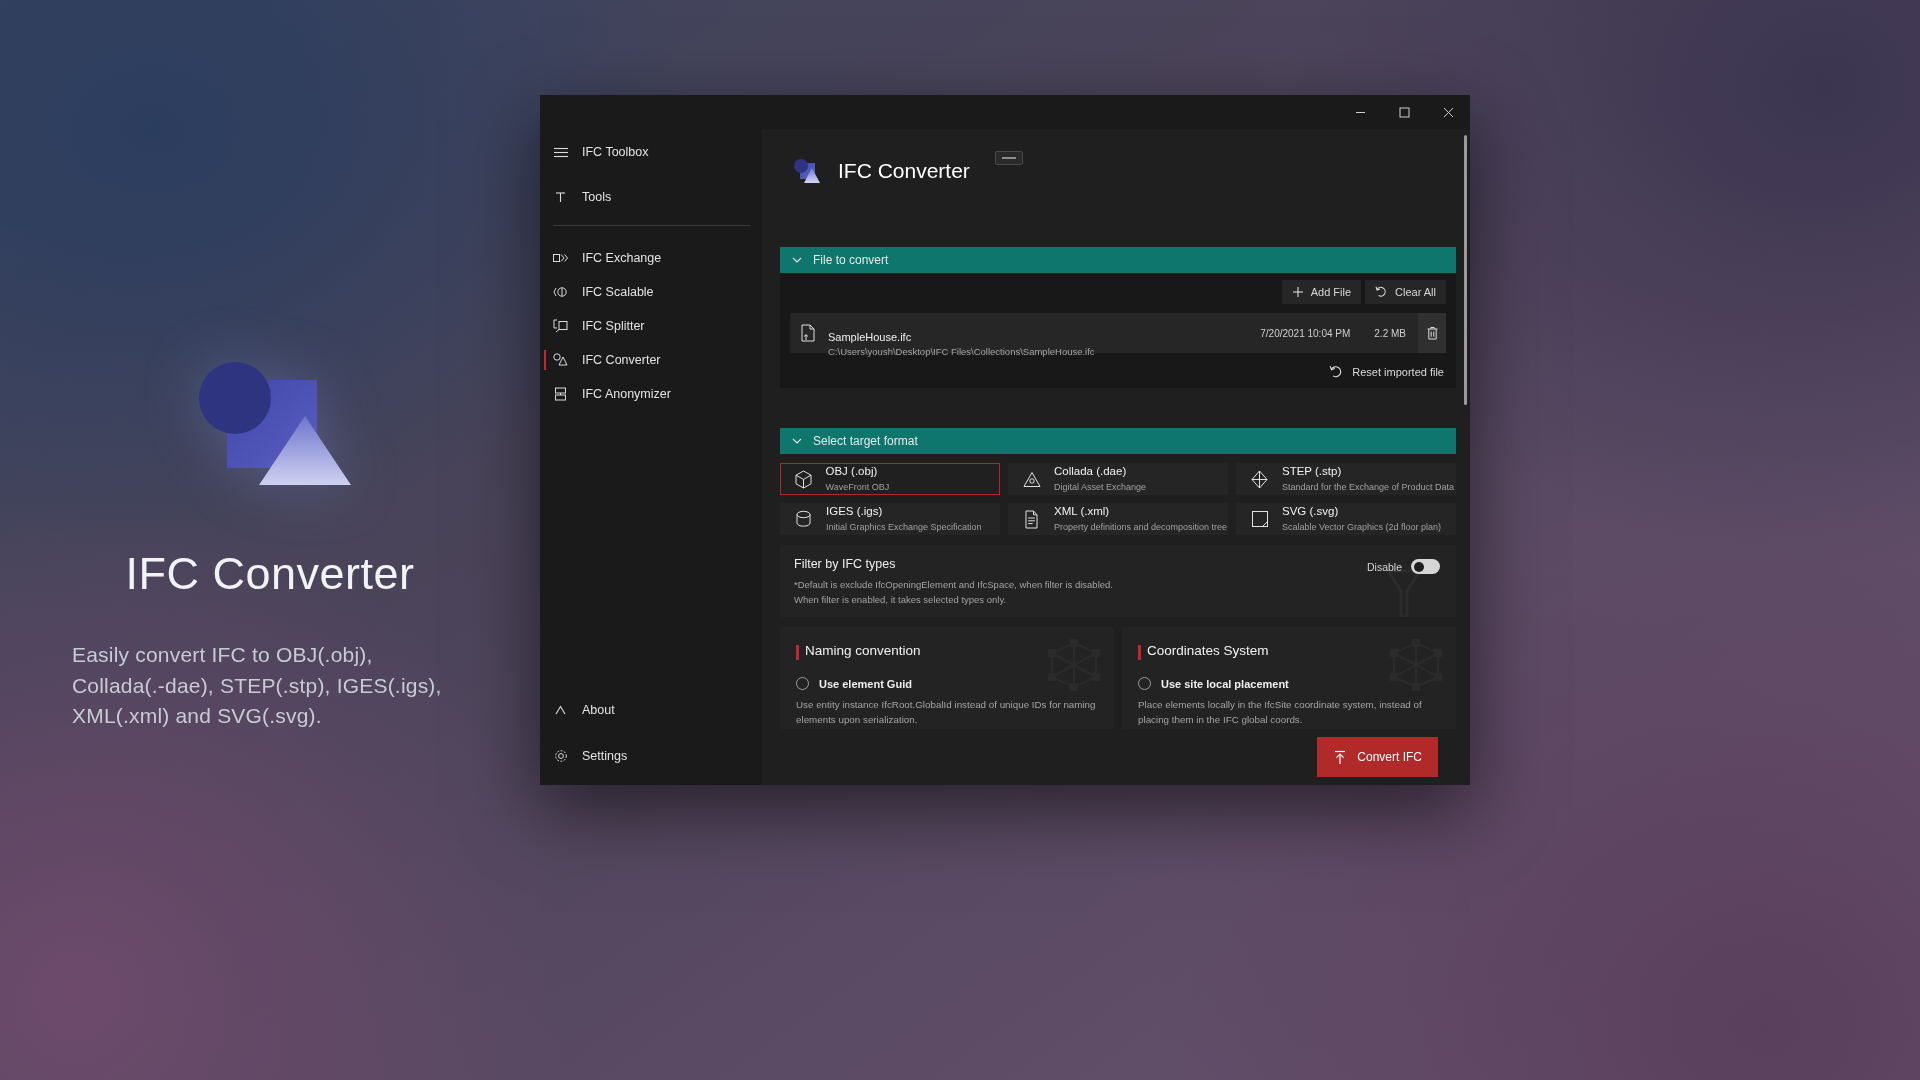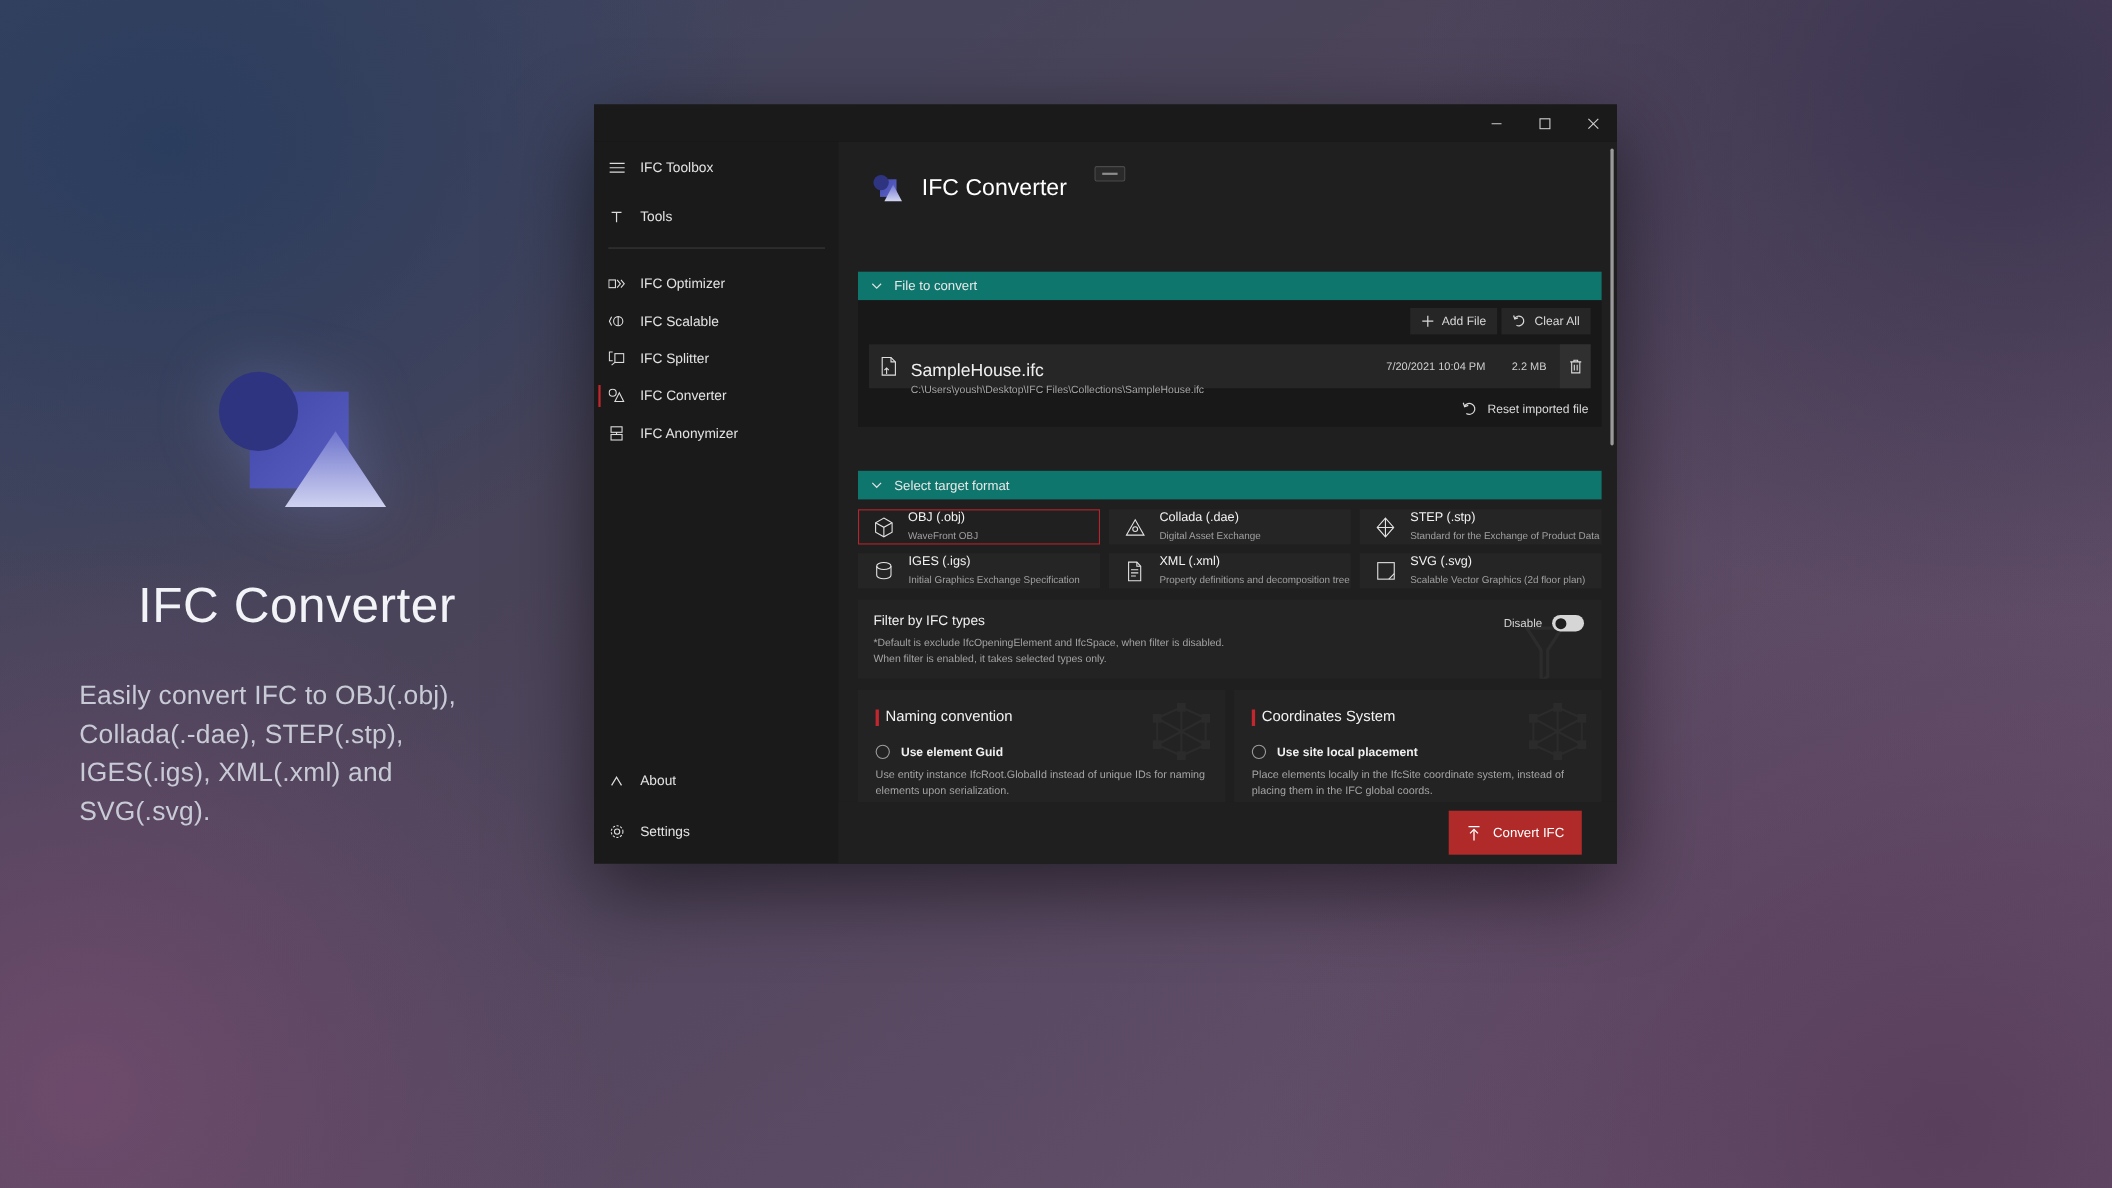--- a/index.html
+++ b/index.html
@@ -20,21 +20,21 @@
     position:absolute; left:0; top:0; width:540px; height:1080px;
     display:flex; flex-direction:column; align-items:center; justify-content:center;
   }
   #brand-logo { width:190px; height:150px; position:relative; margin-bottom:50px;
     filter: drop-shadow(0 0 28px rgba(140,150,220,.30)); }
   #brand-title {
     font-size:45px; font-weight:300; color:#f2f3f7; letter-spacing:.5px;
     margin-bottom:40px; text-align:center; width:100%;
   }
   #brand-sub {
-    font-size:24px; font-weight:300; line-height:1.45; color:#c8cbd6;
+    font-size:21px; font-weight:300; line-height:1.45; color:#c8cbd6;
     width:396px; text-align:left; letter-spacing:.2px;
   }
 
   
   #window {
     position:absolute; left:540px; top:95px; width:930px; height:690px;
     background:#1a1a1a; display:flex; flex-direction:column;
     box-shadow:0 24px 70px rgba(0,0,0,.55);
   }
   #titlebar { height:34px; display:flex; justify-content:flex-end; align-items:stretch; flex:0 0 auto;
@@ -82,21 +82,21 @@
   
   #file-panel { background:#181818; padding:7px 10px 10px 10px; }
   #file-actions { display:flex; justify-content:flex-end; gap:4px; }
   .act-btn { height:24px; padding:0 10px; background:#262626; color:#d9d9d9; font-size:11px;
     display:flex; align-items:center; gap:7px; }
   .act-btn .ic { display:flex; align-items:center; }
   #file-row { margin-top:9px; height:40px; background:#262626; display:flex; align-items:center;
     padding:0 0 0 10px; }
   #file-doc-ic { width:16px; height:18px; flex:0 0 16px; margin-right:12px; color:#e0e0e0; }
   #file-texts { flex:1; min-width:0; }
-  #file-name { color:#f0f0f0; font-size:16px; line-height:1.25;margin-top:24px; }
+  #file-name { color:#f0f0f0; font-size:11px; line-height:1.25;margin-top:24px; }
   #file-path { color:#a6a6a6; font-size:9.5px; line-height:1.3; margin-top:1px; }
   #file-date { color:#cfcfcf; font-size:10px; margin-right:24px; white-space:nowrap; }
   #file-size { color:#cfcfcf; font-size:10px; margin-right:12px; white-space:nowrap; }
   #file-del { width:28px; height:40px; background:#303030; display:flex; align-items:center;
     justify-content:center; color:#dcdcdc; flex:0 0 28px; }
   #reset-row { display:flex; justify-content:flex-end; margin-top:12px; padding-right:2px; }
   #reset-btn { display:flex; align-items:center; gap:8px; color:#dadada; font-size:11px; }
 
   
   #fmt-wrap { margin-top:10px; }
@@ -219,21 +219,21 @@
 
       <div id="nav-main">
         <div class="nav-item">
           <span class="ic">
             <svg width="16" height="12" viewBox="0 0 16 12">
               <rect x="0.5" y="2.5" width="6" height="7" fill="none" stroke="#dcdcdc" stroke-width="1"></rect>
               <path d="M8 2.5 L11 6 L8 9.5" fill="none" stroke="#dcdcdc" stroke-width="1"></path>
               <path d="M11.5 2.5 L14.5 6 L11.5 9.5" fill="none" stroke="#dcdcdc" stroke-width="1"></path>
             </svg>
           </span>
-          <span>IFC Optimizer</span>
+          <span>IFC Exchange</span>
         </div>
         <div class="nav-item">
           <span class="ic">
             <svg width="16" height="12" viewBox="0 0 16 12">
               <path d="M3 2 L1 6 L3 10" fill="none" stroke="#dcdcdc" stroke-width="1"></path>
               <circle cx="9" cy="6" r="4.2" fill="none" stroke="#dcdcdc" stroke-width="1"></circle>
               <line x1="9" y1="1.8" x2="9" y2="10.2" stroke="#dcdcdc" stroke-width="1"></line>
             </svg>
           </span>
           <span>IFC Scalable</span>

